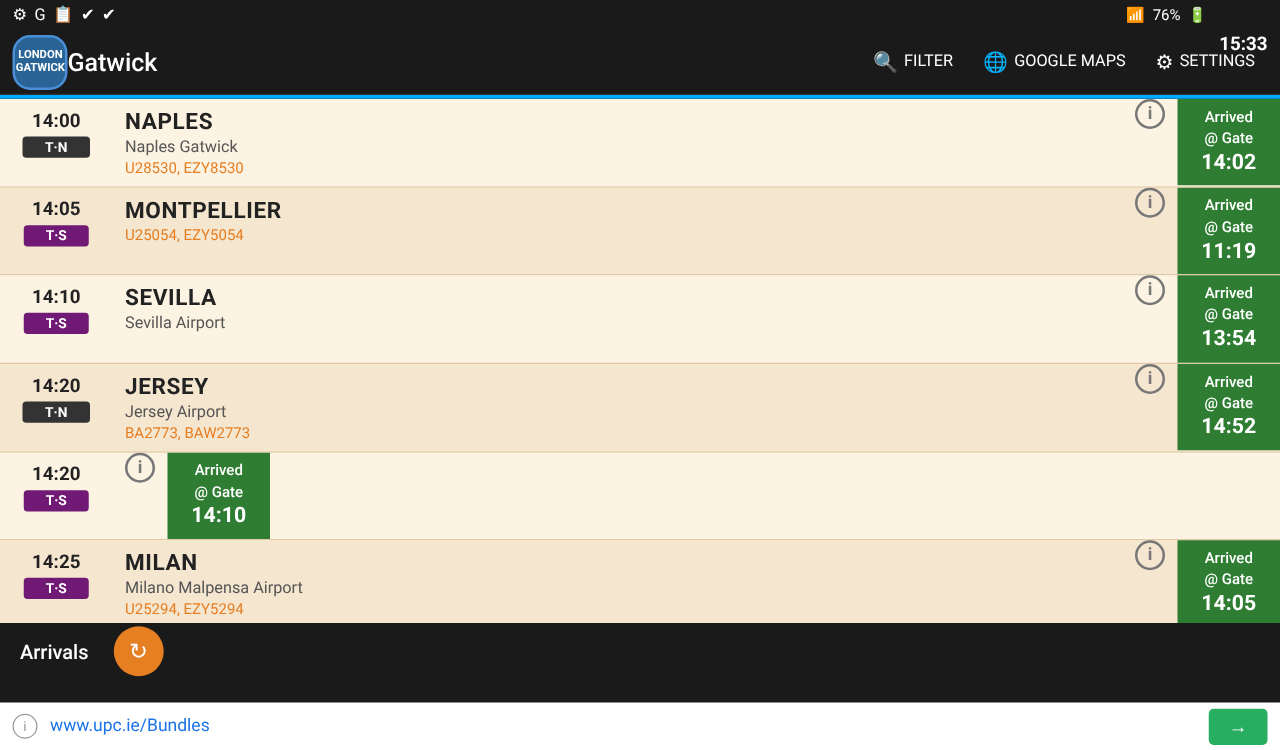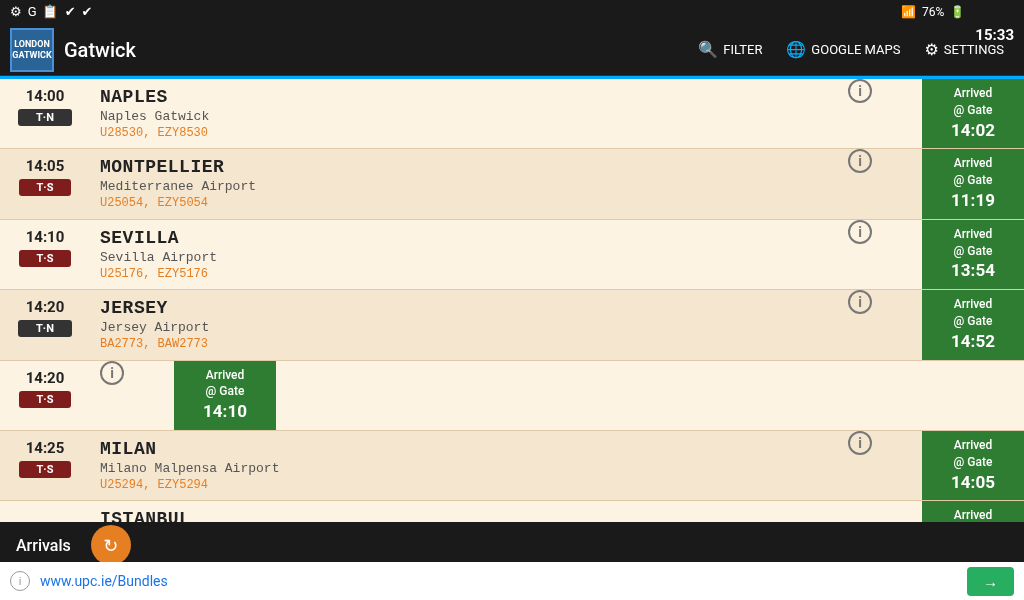--- a/index.html
+++ b/index.html
@@ -35,25 +35,24 @@
       background: #1a1a1a;
       display: flex;
       align-items: center;
       padding: 0 10px;
       border-bottom: 1px solid #333;
     }
     .app-logo {
       width: 44px;
       height: 44px;
       background: #2a6496;
-      border-radius: 0;
-      display: flex;
-      align-items: center;
-      justify-content: center;
-      margin-right: 10px;
+      border-radius: 14px;
+      display: flex;
+      align-items: center;
+      justify-content: flex-end;
       font-size: 9px;
       font-weight: bold;
       color: #fff;
       text-align: center;
       line-height: 1.2;
       border: 2px solid #4a90d9;
       flex-shrink: 0;
     }
     .app-title {
       font-size: 20px;
@@ -120,29 +119,28 @@
       margin-bottom: 4px;
     }
     .flight-badge {
       padding: 2px 18px;
       border-radius: 3px;
       font-size: 11px;
       font-weight: bold;
       color: #fff;
     }
     .badge-tn { background: #333; }
-    .badge-ts { background: #7f1d1d; }
+    .badge-ts { background: #701a75; }
 
     .flight-info-col {
       flex: 1;
       padding: 8px 10px;
       display: flex;
       flex-direction: column;
       justify-content: center;
-      font-family: Liberation Mono, monospace;
     }
     .flight-city {
       font-size: 18px;
       font-weight: bold;
       color: #222;
       letter-spacing: 0.5px;
     }
     .flight-airport {
       font-size: 13px;
       color: #555;
@@ -169,29 +167,28 @@
       border: 2px solid #777;
       display: flex;
       align-items: center;
       justify-content: center;
       color: #777;
       font-size: 14px;
       font-weight: bold;
     }
 
     .flight-status-col {
-      width: 102px;
+      width: 82px;
       background: #2e7d32;
       display: flex;
       align-items: center;
       justify-content: center;
       text-align: center;
       padding: 6px 4px;
       flex-shrink: 0;
-      margin-left: 40px;
     }
     .status-text {
       color: #fff;
       font-size: 12px;
       font-weight: 500;
       line-height: 1.4;
     }
     .status-gate {
       font-size: 17px;
       font-weight: bold;
@@ -206,21 +203,21 @@
     }
 
     
     #bottom-bar {
       height: 46px;
       background: #1a1a1a;
       display: flex;
       align-items: center;
       padding: 0 16px;
       position: absolute;
-      bottom: 32px;
+      bottom: 56px;
       left: 0;
       right: 0;
     }
     .arrivals-label {
       font-size: 16px;
       color: #fff;
       font-weight: 500;
       margin-right: 20px;
     }
     .time-range {
@@ -362,42 +359,40 @@
       </span>
     </div>
   </div>
     <div class="flight-row">
     <div class="flight-time-col">
       <span class="flight-time">14:05</span>
       <span class="flight-badge badge-ts">T·S</span>
     </div>
     <div class="flight-info-col">
       <span class="flight-city">MONTPELLIER</span>
-      <span class="flight-airport">Mediterranee Airport</span>
       <span class="flight-codes">U25054, EZY5054</span>
     </div>
 
     <div class="flight-info-btn">
       <div class="info-circle">i</div>
     </div>
     <div class="flight-status-col">
       <span class="status-text">
         Arrived<br>@ Gate<br><span class="status-gate">11:19</span>
       </span>
     </div>
   </div>
     <div class="flight-row">
     <div class="flight-time-col">
       <span class="flight-time">14:10</span>
       <span class="flight-badge badge-ts">T·S</span>
     </div>
     <div class="flight-info-col">
       <span class="flight-city">SEVILLA</span>
       <span class="flight-airport">Sevilla Airport</span>
-      <span class="flight-codes">U25176, EZY5176</span>
     </div>
 
     <div class="flight-info-btn">
       <div class="info-circle">i</div>
     </div>
     <div class="flight-status-col">
       <span class="status-text">
         Arrived<br>@ Gate<br><span class="status-gate">13:54</span>
       </span>
     </div>

